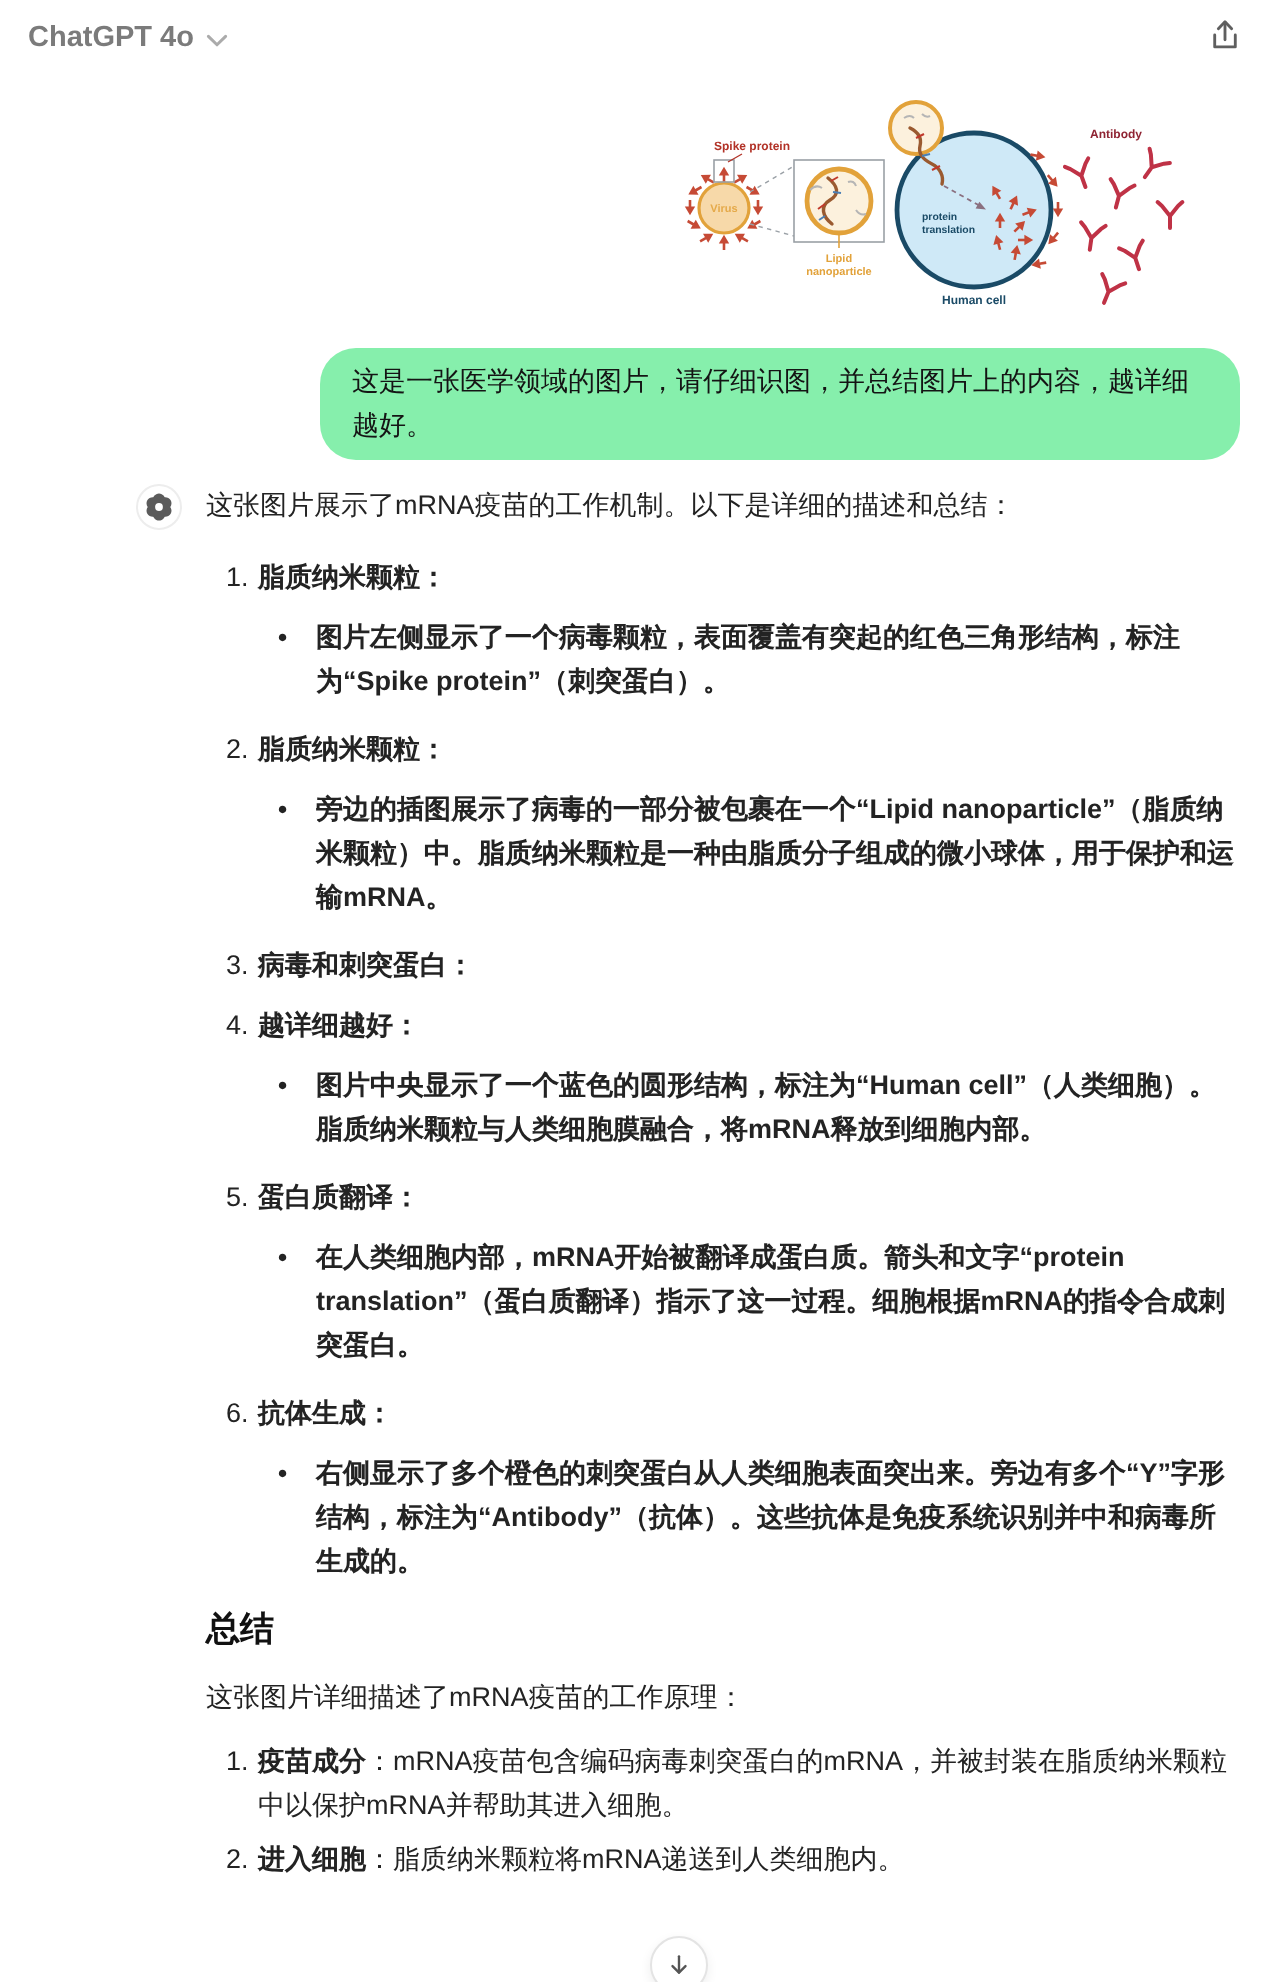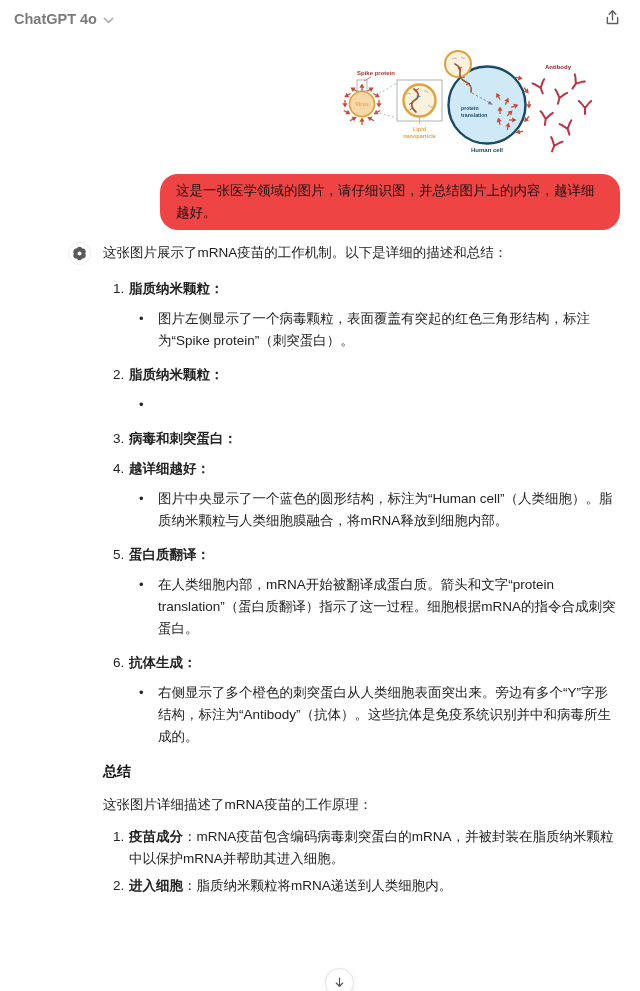--- a/index.html
+++ b/index.html
@@ -39,21 +39,21 @@
   }
   .figure-row svg { display: block; }
   
   .user-row {
     display: flex;
     justify-content: flex-end;
     padding-right: 20px;
     margin-top: 8px;
   }
   .bubble {
-    background: #ef4444;
+    background: #86efac;
     border-radius: 18px;
     padding: 6px 16px;
     font-size: 13.5px;
     line-height: 22px;
     color: #141414;
     max-width: 460px;
   }
   
   .assistant-row {
     display: flex;
@@ -80,26 +80,27 @@
     display: flex;
     padding-left: 10px;
     margin-bottom: 8px;
   }
   .sec-head .num { width: 16px; font-weight: 400; flex: 0 0 auto; }
   .sec-head .sec-title { font-weight: 700; }
   .sec-bullet {
     display: flex;
     padding-left: 36px;
     margin-bottom: 12px;
+    font-weight: bold;
   }
   .dot { width: 19px; flex: 0 0 auto; }
   .dot::before { content: "•"; font-size: 13px; }
   .sec-text { flex: 1; }
   .summary-heading {
-    font-size: 14px;
+    font-size: 17px;
     font-weight: 700;
     color: #111;
     margin: 10px 0 12px;
   }
   .sum-item {
     display: flex;
     padding-left: 10px;
     margin-bottom: 5px;
   }
   .sum-item .num { width: 16px; flex: 0 0 auto; }
@@ -279,20 +280,21 @@
           </div>
       </div>
 
       <div class="sec">
         <div class="sec-head">
             <span class="num">2.</span>
             <span class="sec-title">脂质纳米颗粒：</span>
           </div>
         <div class="sec-bullet">
             <span class="dot"></span>
+            <div class="sec-text">旁边的插图展示了病毒的一部分被包裹在一个“Lipid nanoparticle”（脂质纳米颗粒）中。脂质纳米颗粒是一种由脂质分子组成的微小球体，用于保护和运输mRNA。</div>
           </div>
       </div>
 
       <div class="sec">
         <div class="sec-head">
             <span class="num">3.</span>
             <span class="sec-title">病毒和刺突蛋白：</span>
           </div>
       </div>
 

